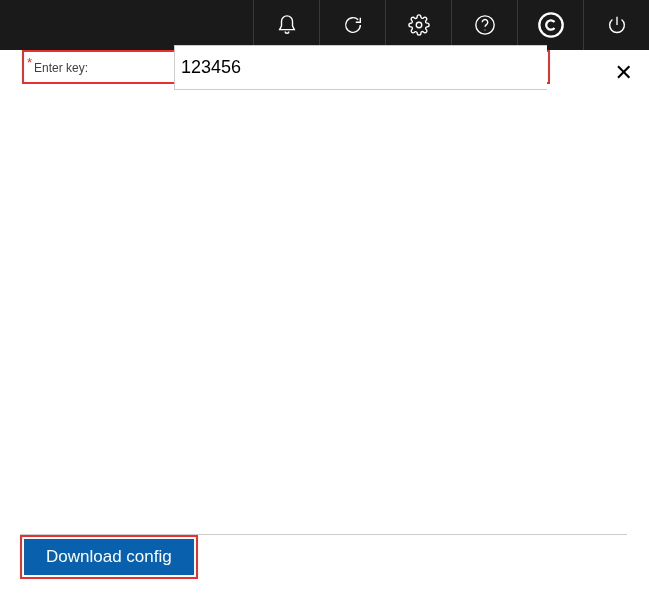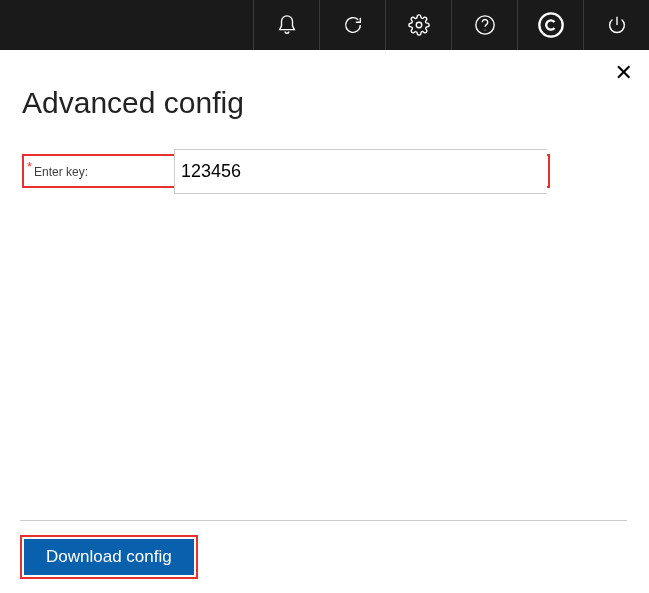--- a/index.html
+++ b/index.html
@@ -96,21 +96,21 @@
       border-right: none;
       padding: 2px 6px;
       outline: none;
       margin-right: 1px;
     }
     .spacer {
       flex: 1;
     }
     .footer {
       border-top: 1px solid #ccc;
-      padding-top: 14px;
+      padding-top: 0;
       padding-bottom: 14px;
       margin-left: -2px;
     }
     .download-wrap {
       display: inline-block;
       border: 2px solid #e8312f;
       padding: 2px;
     }
     .download-btn {
       background: #0960ac;
@@ -164,21 +164,20 @@
       <path d="M7 6a8 8 0 1 0 10 0"></path>
     </svg>
   </div>
 </div>
 
 <div class="panel">
   <button class="close-btn">
     <span>✕</span>
   </button>
 
-  <h1 class="title">Advanced config</h1>
 
 
   <div class="field-row">
     <span class="required-star">*</span>
     <span class="field-label">Enter key:</span>
     <input class="field-input" type="text" value="123456" style="">
   </div>
 
   <div class="spacer"></div>
 

